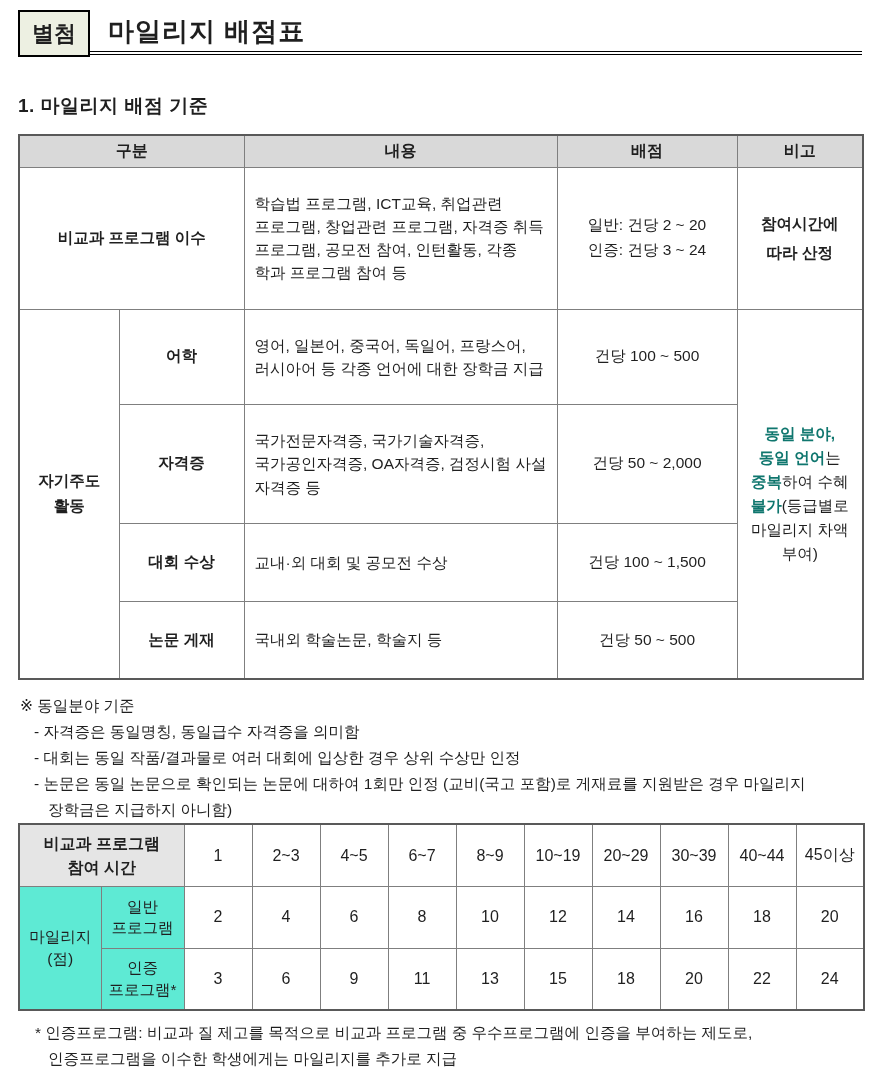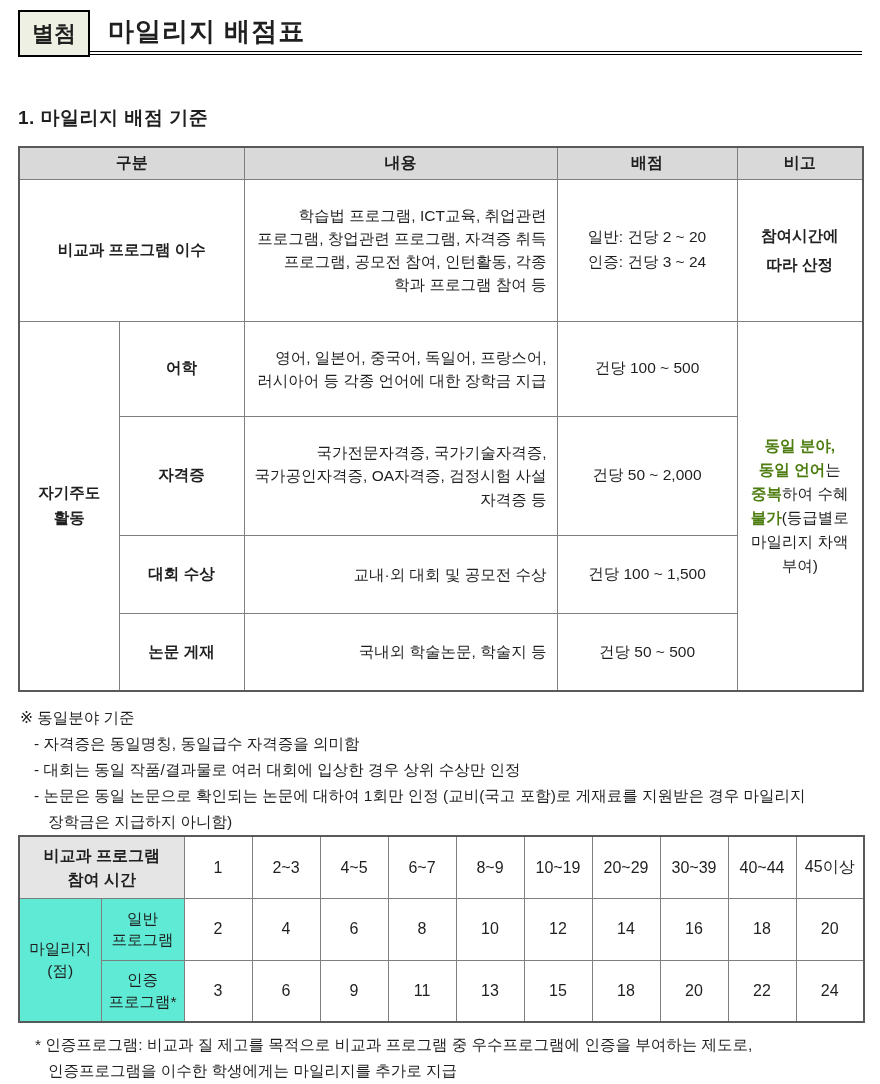--- a/index.html
+++ b/index.html
@@ -23,39 +23,39 @@
     position:relative;z-index:2;
   }
   .title-area{
     flex:1;border-bottom:4px double #000;
     padding:6px 0 0 18px;margin-bottom:2px;
   }
   .doc-title{margin:0;font-size:26px;font-weight:700;line-height:1.2;letter-spacing:1px;}
 
   
   .section-title{font-size:19px;font-weight:700;margin:0;letter-spacing:0.5px;}
-  .st1{margin-top:48px;margin-bottom:15px;}
+  .st1{margin-top:36px;margin-bottom:15px;}
   .st2{margin-top:32px;margin-bottom:14px;}
 
   
   table{border-collapse:collapse;table-layout:fixed;width:844px;}
   .t1{border:2px solid #595959;}
   .t1 th,.t1 td{border:1px solid #7f7f7f;vertical-align:middle;box-sizing:border-box;}
   .t1 th{background:#d9d9d9;font-size:16px;font-weight:700;text-align:center;}
   .t1 td{font-size:15.5px;}
   .hdr-row{height:32px;}
   .row-main{height:122px;}
   .row-s1{height:76px;}
   .row-s2{height:78px;}
   .cell-center{text-align:center;}
   .bold{font-weight:700;}
-  .content-cell{text-align:right;padding:24px 10px;line-height:1.5;word-break:keep-all;}
+  .content-cell{text-align:left;padding:24px 10px;line-height:1.5;word-break:keep-all;}
   .points-cell{text-align:center;line-height:1.6;white-space:nowrap;}
   .remark-cell{text-align:center;line-height:1.55;font-size:15px;padding:4px 2px;word-break:keep-all;}
-  .red{color:#4d7c0f;font-weight:700;}
+  .red{color:#0f766e;font-weight:700;}
 
   
   .notes{margin-top:13px;font-size:15.5px;line-height:1.68;word-break:keep-all;}
   .note-head{padding-left:2px;}
   .note-item{padding-left:30px;text-indent:-14px;}
 
   
   .t2{border:2px solid #595959;}
   .t2 th,.t2 td{border:1px solid #7f7f7f;vertical-align:middle;text-align:center;box-sizing:border-box;}
   .t2 .corner{background:#e5e5e5;font-size:16px;font-weight:700;line-height:1.45;}

